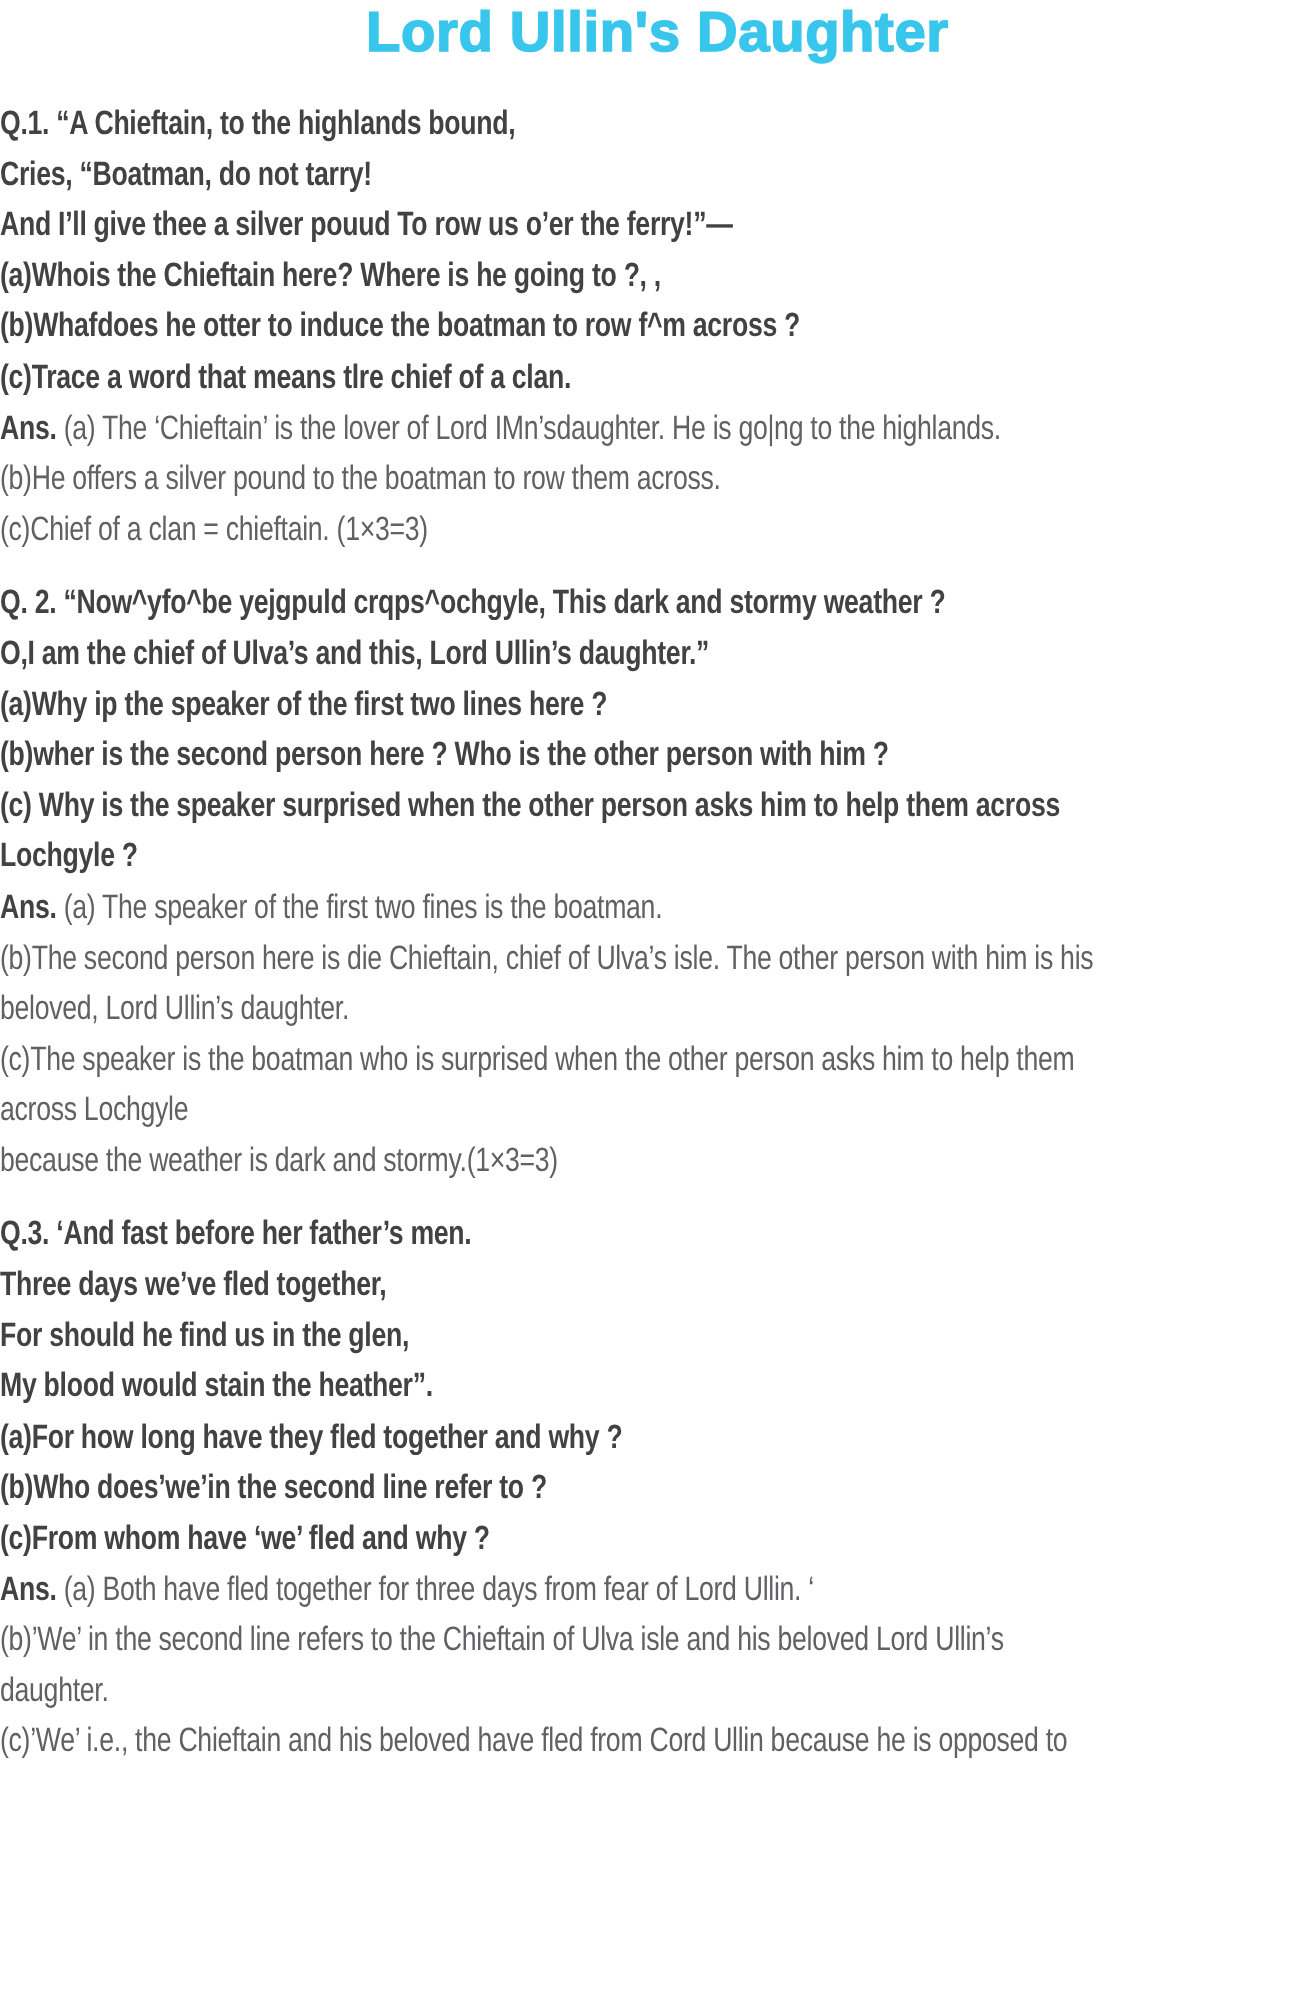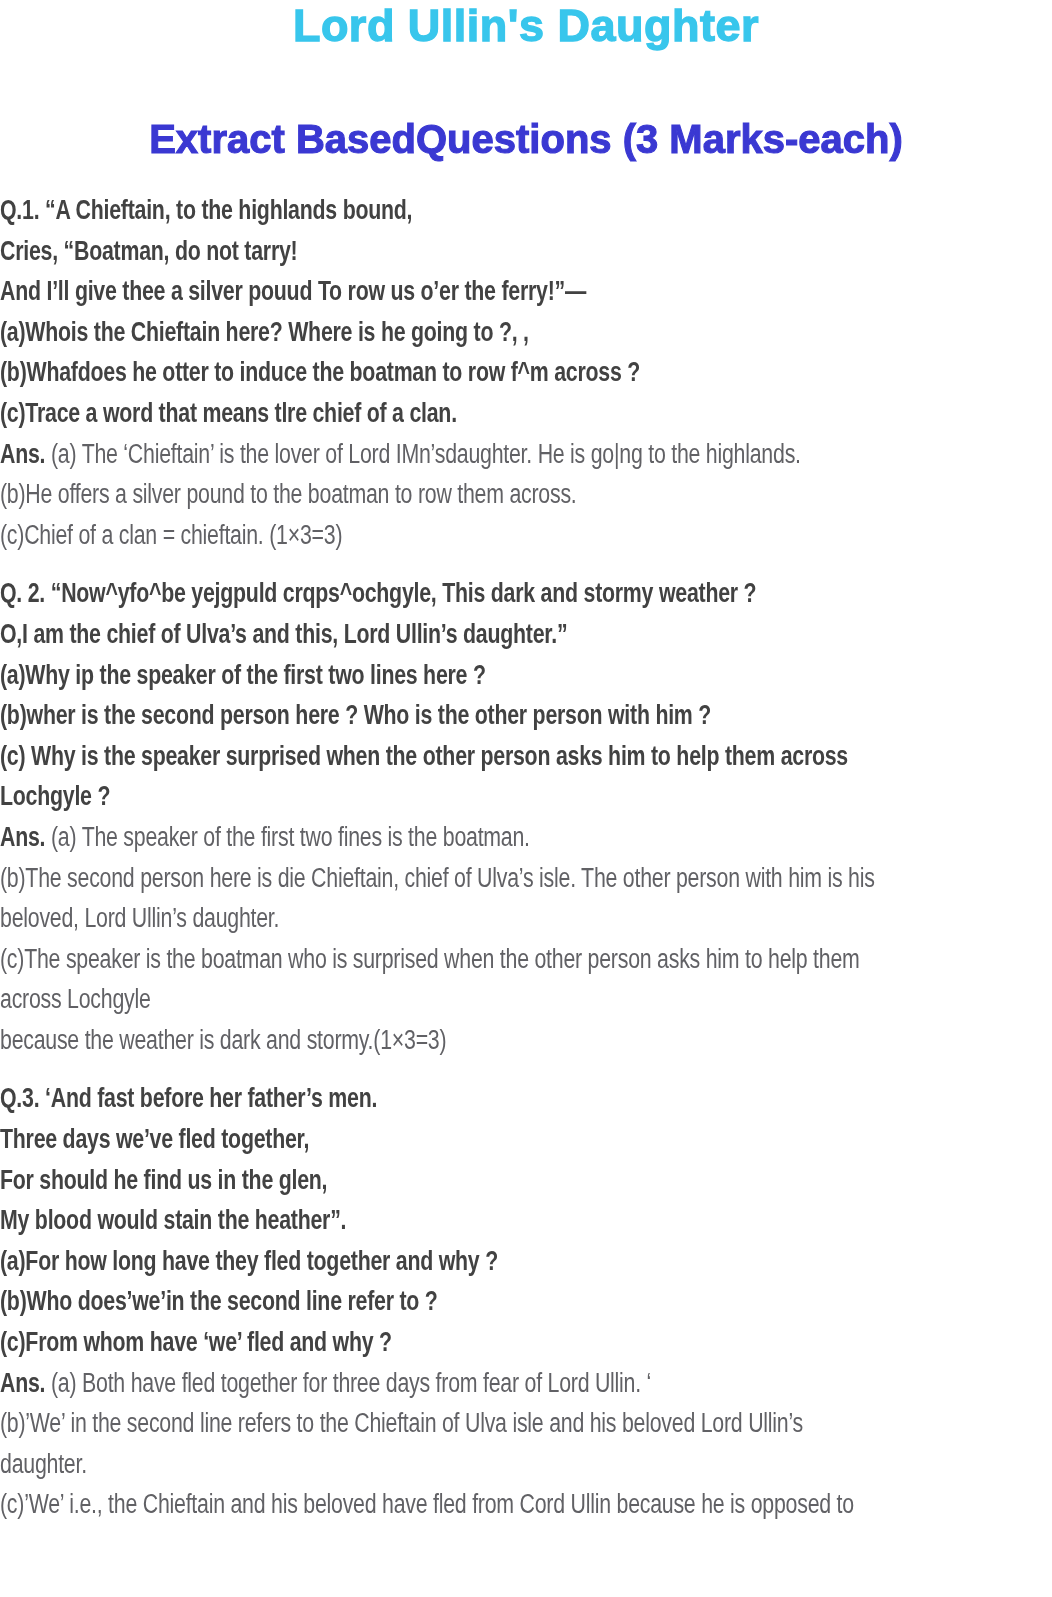--- a/index.html
+++ b/index.html
@@ -63,21 +63,20 @@
   .ans-label {
     font-weight: 700;
     color: var(--c-question, #424242);
   }
 </style>
 </head>
 <body>
 
 <div class="page">
   <h1 class="title">Lord Ullin's Daughter</h1>
-  <h2 class="subtitle">Extract BasedQuestions (3 Marks-each)</h2>
   <div class="content" id="content">
       <div class="block">
         <div class="line q">Q.1. “A Chieftain, to the highlands bound,</div>
         <div class="line q">Cries, “Boatman, do not tarry!</div>
         <div class="line q">And I’ll give thee a silver pouud To row us o’er the ferry!”—</div>
         <div class="line q">(a)Whois the Chieftain here? Where is he going to ?, ,</div>
         <div class="line q">(b)Whafdoes he otter to induce the boatman to row f^m across ?</div>
         <div class="line q">(c)Trace a word that means tlre chief of a clan.</div>
         <div class="line a"><b class="ans-label">Ans.</b> (a) The ‘Chieftain’ is the lover of Lord IMn’sdaughter. He is go|ng to the highlands.</div>
         <div class="line a">(b)He offers a silver pound to the boatman to row them across.</div>

